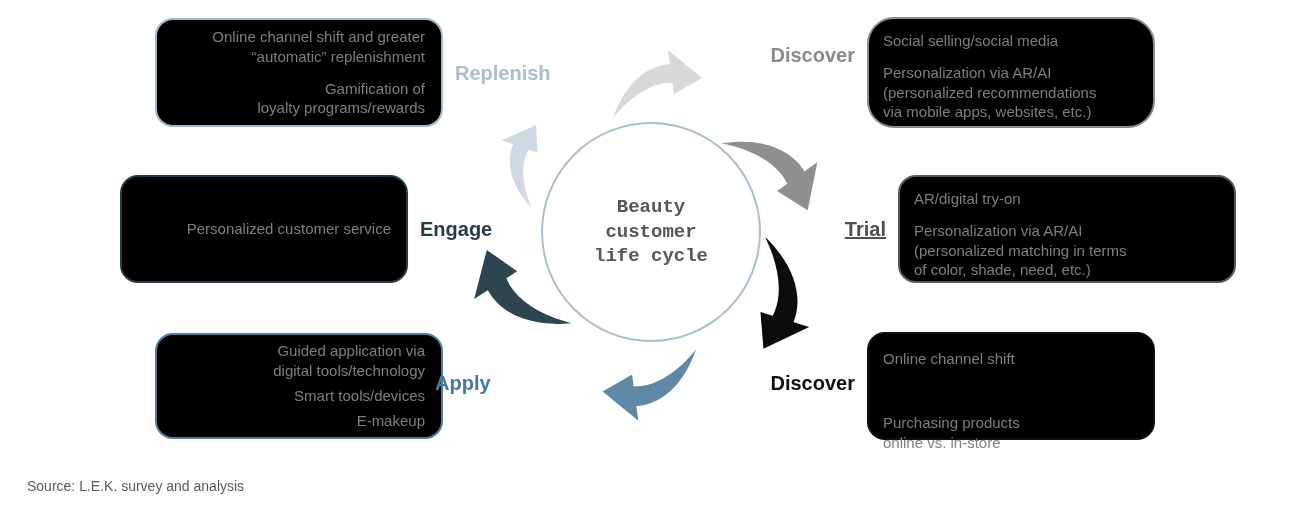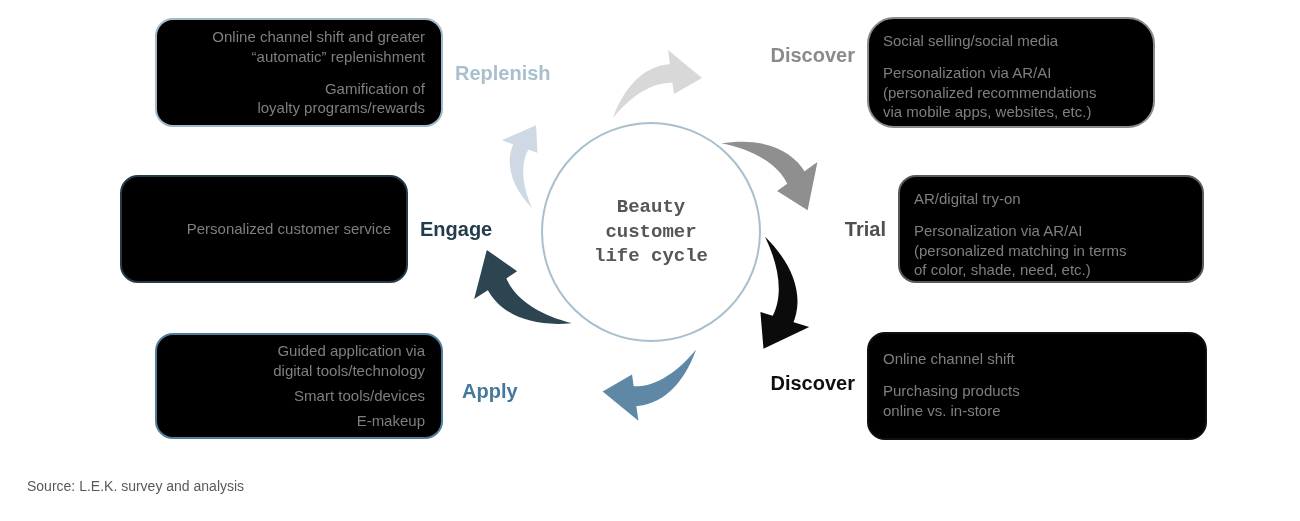--- a/index.html
+++ b/index.html
@@ -28,37 +28,37 @@
   }
   .box p { white-space: pre-line; }
   .box p { margin: 0 0 12px 0; }
   .box p:last-child { margin-bottom: 0; }
   .align-right { text-align: right; align-items: flex-end; }
   .v-center { justify-content: center; }
 
   .box-replenish { left: 155px; top: 18px;  width: 288px; height: 109px; padding: 8px 16px; }
   .box-discover  { left: 867px; top: 17px;  width: 288px; height: 111px; padding: 12px 14px; }
   .box-engage    { left: 120px; top: 175px; width: 288px; height: 108px; padding: 0 15px; border-width: 2.5px; }
-  .box-trial     { left: 898px; top: 175px; width: 306px; height: 108px; padding: 12px 14px; }
+  .box-trial     { left: 898px; top: 175px; width: 338px; height: 108px; padding: 12px 14px; }
   .box-apply     { left: 155px; top: 333px; width: 288px; height: 106px; padding: 5px 16px; }
   .box-apply p   { margin-bottom: 5px; }
-  .box-purchase  { left: 867px; top: 332px; width: 340px; height: 108px; padding: 15px 14px; border-width: 2.5px; }
+  .box-purchase  { left: 867px; top: 332px; width: 288px; height: 108px; padding: 15px 14px; border-width: 2.5px; gap: 32px; }
 
   
   .stage-label {
     position: absolute;
     font-size: 20px;
     font-weight: 700;
     white-space: nowrap;
   }
   .label-replenish { left: 455px;  top: 62px; }
   .label-discover  { right: 445px; top: 44px; }
   .label-engage    { left: 420px;  top: 218px; }
   .label-trial     { right: 414px; top: 218px; }
-  .label-apply     { left: 462px;  top: 372px; margin-top: 8px; }
+  .label-apply     { left: 435px;  top: 372px; }
   .label-purchase  { right: 445px; top: 372px; }
 
   
   .circle {
     position: absolute;
     left: 541px; top: 122px;
     width: 220px; height: 220px;
     border: 2px solid #a7bfce;
     border-radius: 50%;
     display: flex;
@@ -146,21 +146,21 @@
 
   <div class="box box-purchase" style="border-color: rgb(15, 15, 15);">
     <p>Online channel shift</p>
     <p>Purchasing products
 online vs. in-store</p>
   </div>
 
   <div class="stage-label label-replenish" style="color: rgb(169, 191, 206);">Replenish</div>
   <div class="stage-label label-discover" style="color: rgb(138, 138, 138);">Discover</div>
   <div class="stage-label label-engage" style="color: rgb(36, 60, 74);">Engage</div>
-  <div class="stage-label label-trial" style="color: rgb(79, 79, 79);">Trial</div>
+  <div class="stage-label label-trial" style="color: rgb(79, 79, 79); text-decoration: underline;">Trial</div>
   <div class="stage-label label-apply" style="color: rgb(68, 120, 156);">Apply</div>
   <div class="stage-label label-purchase" style="color: rgb(15, 15, 15);">Discover</div>
 
   <div class="circle" style="border-color: rgb(167, 191, 206);">
     <div class="circle-title">Beauty
 customer
 life cycle</div>
   </div>
 
   <svg class="arrow arrow-0" viewBox="0 0 100 100">

